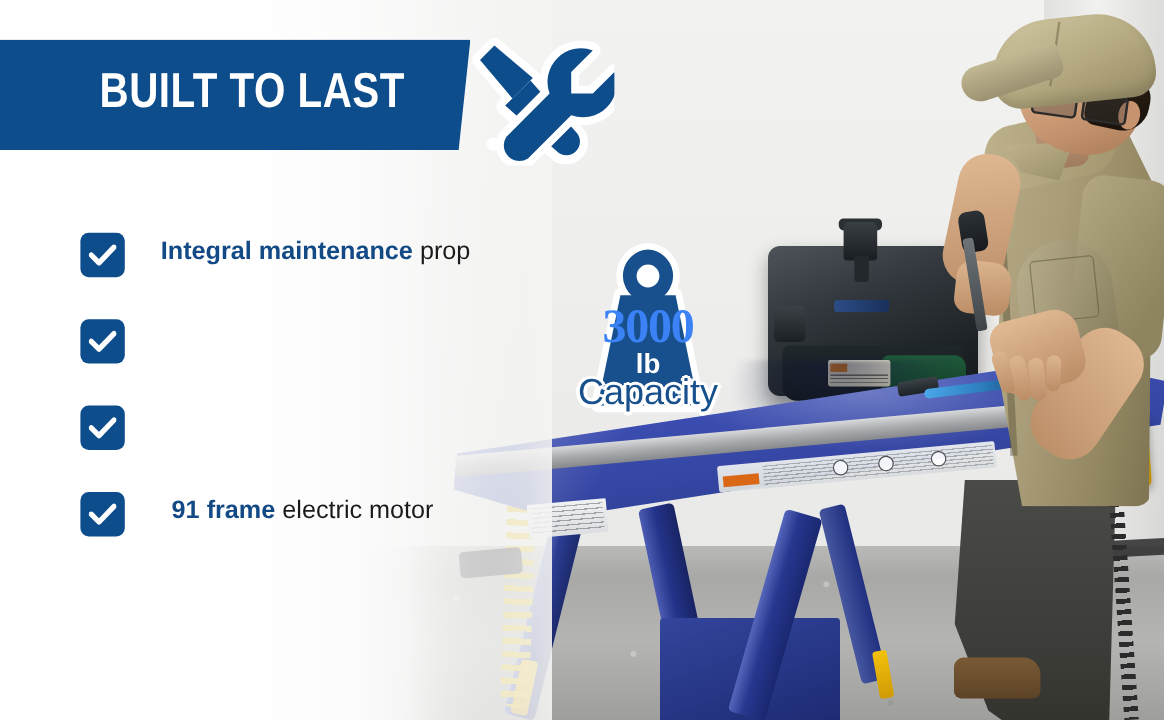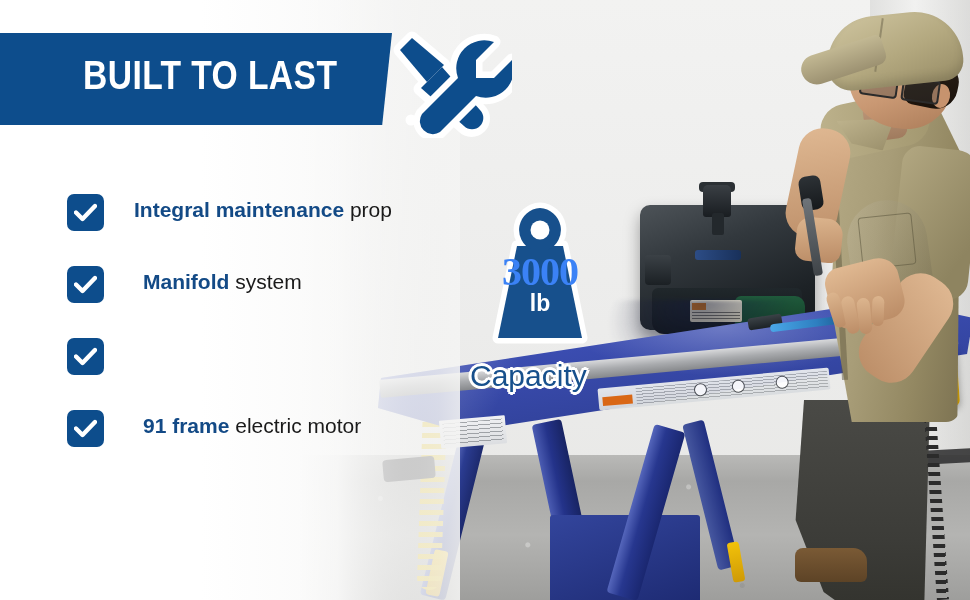--- a/index.html
+++ b/index.html
@@ -384,29 +384,28 @@
   .cap-num{
     position:absolute;left:0;top:50px;width:140px;text-align:center;
     font-size:40px;font-weight:700;color:#3b82f6;letter-spacing:-1px;
     font-family:Liberation Serif, serif;
   }
   .cap-unit{
     position:absolute;left:0;top:92px;width:140px;text-align:center;
     font-size:23px;font-weight:700;color:#fff;font-family:"Liberation Sans",sans-serif;
   }
   .cap-label{
-    position:absolute;left:0;top:113px;width:140px;text-align:left;
+    position:absolute;left:0;top:113px;width:140px;text-align:center;
     font-size:30px;font-weight:400;color:#17508c;
     font-family:"Liberation Sans",sans-serif;
     -webkit-text-stroke:0px;
     text-shadow:
       2px 0 0 #fff,-2px 0 0 #fff,0 2px 0 #fff,0 -2px 0 #fff,
       2px 2px 0 #fff,-2px 2px 0 #fff,2px -2px 0 #fff,-2px -2px 0 #fff,
       3px 0 0 #fff,-3px 0 0 #fff,0 3px 0 #fff,0 -3px 0 #fff;
-    margin-top: 48px;
   }
 </style>
 </head>
 <body>
 
 <div id="stage">
 
   <div class="photo">
     <div class="wall"></div>
     <div class="wall-corner"></div>
@@ -535,21 +534,20 @@
       </div>
       <div class="check-text"><b>Integral maintenance</b><span> prop</span></div>
     </div>
 
     <div class="check-row r1">
       <div class="check-box">
         <svg width="23" height="19" viewBox="0 0 23 19">
           <path d="M2 9.5 L8.5 16 L21 3" fill="none" stroke="#ffffff" stroke-width="4.4" stroke-linecap="round" stroke-linejoin="round"></path>
         </svg>
       </div>
-      <div class="check-text"><b>Manifold</b><span> system</span></div>
     </div>
 
     <div class="check-row r2">
       <div class="check-box">
         <svg width="23" height="19" viewBox="0 0 23 19">
           <path d="M2 9.5 L8.5 16 L21 3" fill="none" stroke="#ffffff" stroke-width="4.4" stroke-linecap="round" stroke-linejoin="round"></path>
         </svg>
       </div>
     </div>
 

